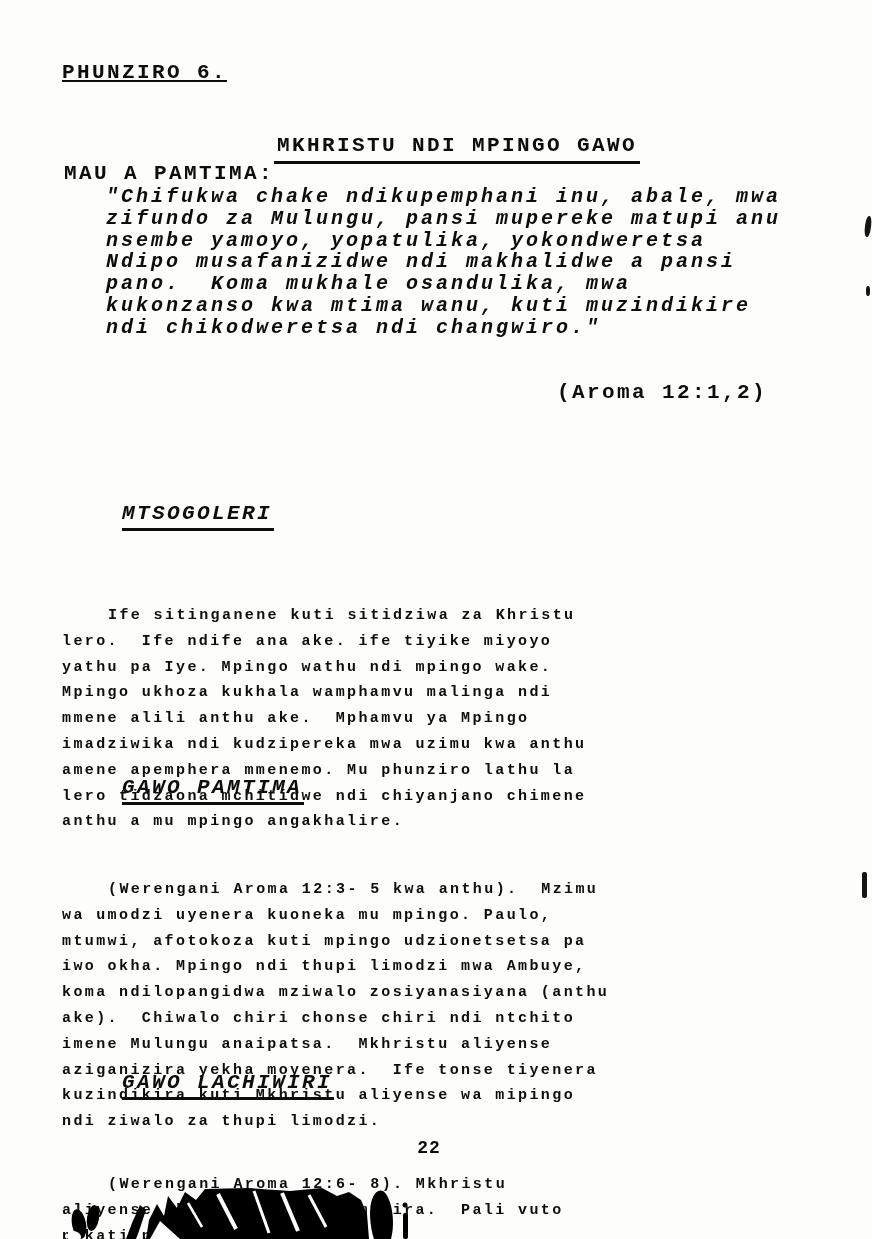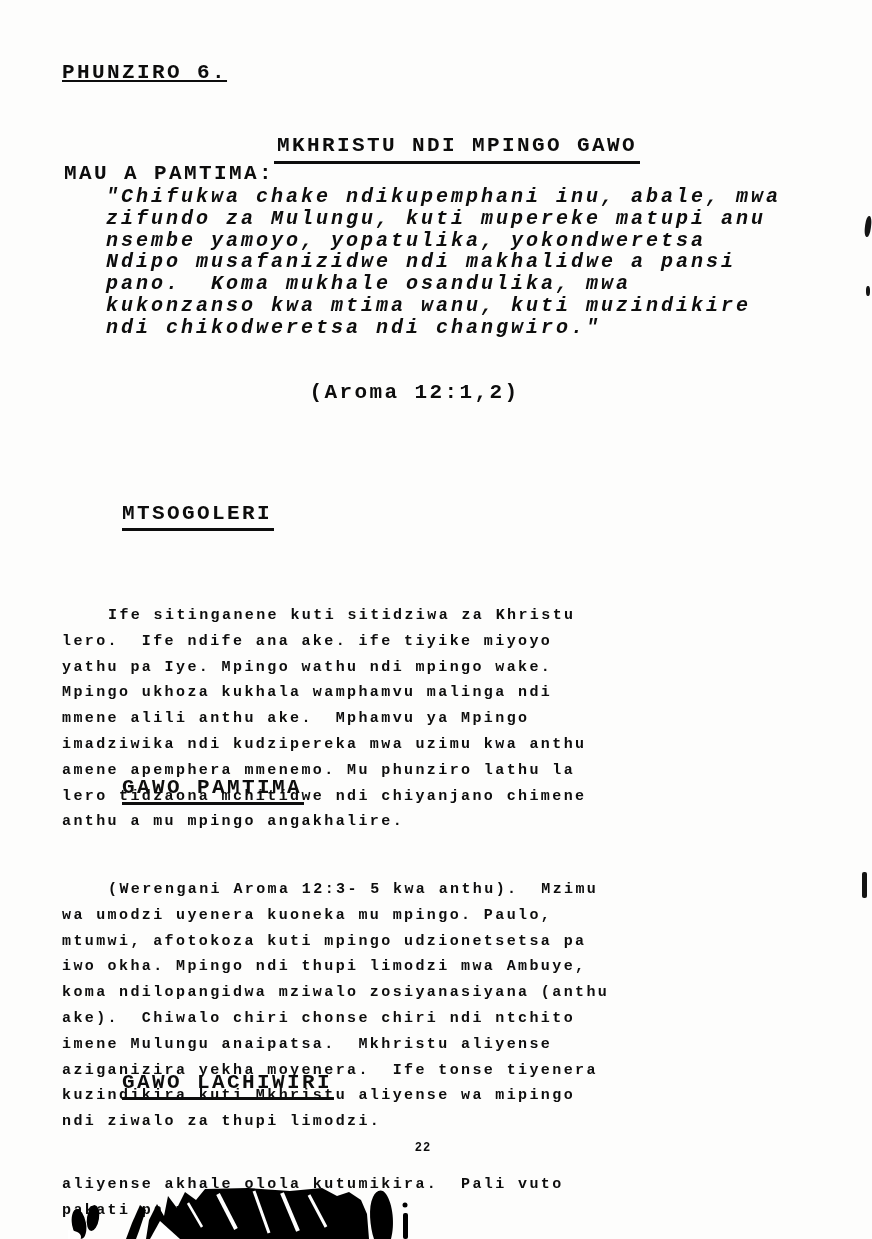--- a/index.html
+++ b/index.html
@@ -10,50 +10,50 @@
     font-weight:bold;
   }
   .abs{position:absolute;}
   .tw{font-size:21px;letter-spacing:2.4px;white-space:pre;}
   .lesson-label{top:60px;left:62px;line-height:26px;text-decoration:underline;}
   .title-row{top:110px;left:62px;width:760px;text-align:center;}
   .title-row .ul{display:inline-block;border-bottom:3px solid #0d0d0d;padding:0 3px 2px 3px;line-height:26px;}
   .mau-heading{top:161px;left:64px;line-height:26px;}
   .quote-block{top:186px;left:106px;font-style:italic;}
   .quote-block .line{font-size:20px;letter-spacing:3px;line-height:21.8px;white-space:pre;}
-  .reference{top:381px;left:62px;width:705px;text-align:center;line-height:24px;}
+  .reference{top:381px;left:62px;width:705px;text-align:right;line-height:24px;}
   .section{left:62px;width:775px;}
-  .section-heading{display:block;line-height:26px;margin:0;}
+  .section-heading{display:block;line-height:26px;margin:0;font-style:italic;}
   .section-heading .ul{display:inline-block;border-bottom:3px solid #0d0d0d;padding:0 2px 1px 0;}
   .section-body .line{line-height:25.8px;white-space:pre;font-size:15px;letter-spacing:2.4px;}
   .section-body .line.indent{padding-left:46px;}
   .sec-1{top:429px;}
   .sec-2{top:703px;}
   .sec-3{top:998px;}
-  .page-number{top:1139px;left:60px;width:726px;text-align:center;font-size:12px;letter-spacing:1px;line-height:18px;}
+  .page-number{top:1139px;left:66px;width:726px;text-align:center;font-size:18px;letter-spacing:1px;line-height:18px;}
   .ink-blot{top:1187px;left:68px;width:350px;height:52px;}
   .speck{background:#141414;border-radius:45%;}
   .speck-1{top:216px;left:865px;width:6px;height:21px;transform:rotate(7deg);}
   .speck-2{top:286px;left:866px;width:4px;height:10px;}
   .speck-3{top:872px;left:862px;width:5px;height:26px;border-radius:2px;}
 </style>
 </head>
 <body>
 
 <div class="abs tw lesson-label">PHUNZIRO 6.</div>
 
 <div class="abs tw title-row">
   <span class="ul">MKHRISTU NDI MPINGO GAWO</span>
 </div>
 
 <div class="abs tw mau-heading">MAU A PAMTIMA:</div>
 
 <div class="abs quote-block">
     <div class="line">"Chifukwa chake ndikupemphani inu, abale, mwa</div>
-    <div class="line">zifundo za Mulungu, kuti mupereke matupi anu</div>
+    <div class="line">zifundo za Mulungu, pansi mupereke matupi anu</div>
     <div class="line">nsembe yamoyo, yopatulika, yokondweretsa</div>
     <div class="line">Ndipo musafanizidwe ndi makhalidwe a pansi</div>
     <div class="line">pano.  Koma mukhale osandulika, mwa</div>
     <div class="line">kukonzanso kwa mtima wanu, kuti muzindikire</div>
     <div class="line">ndi chikodweretsa ndi changwiro."</div>
   </div>
 
 <div class="abs tw reference">(Aroma 12:1,2)</div>
 
 <div class="abs tw section sec-1">
@@ -67,21 +67,21 @@
   <div class="section-heading">
     <span class="ul">GAWO PAMTIMA</span>
   </div>
   <div class="section-body"><div class="line indent">(Werengani Aroma 12:3- 5 kwa anthu).  Mzimu</div><div class="line">wa umodzi uyenera kuoneka mu mpingo. Paulo,</div><div class="line">mtumwi, afotokoza kuti mpingo udzionetsetsa pa</div><div class="line">iwo okha. Mpingo ndi thupi limodzi mwa Ambuye,</div><div class="line">koma ndilopangidwa mziwalo zosiyanasiyana (anthu</div><div class="line">ake).  Chiwalo chiri chonse chiri ndi ntchito</div><div class="line">imene Mulungu anaipatsa.  Mkhristu aliyense</div><div class="line">aziganizira yekha moyenera.  Ife tonse tiyenera</div><div class="line">kuzindikira kuti Mkhristu aliyense wa mipingo</div><div class="line">ndi ziwalo za thupi limodzi.</div></div>
 </div>
 
 <div class="abs tw section sec-3">
   <div class="section-heading">
     <span class="ul">GAWO LACHIWIRI</span>
   </div>
-  <div class="section-body"><div class="line">aliyense akhale olola kutumikira.  Pali vuto</div><div class="line">pakati pa mipingo.</div></div>
+  <div class="section-body"><div class="line indent">(Werengani Aroma 12:6- 8). Mkhristu</div><div class="line">aliyense akhale olola kutumikira.  Pali vuto</div><div class="line">pakati pa mipingo.</div></div>
 </div>
 
 <div class="abs page-number">22</div>
 
 <svg class="abs ink-blot" viewBox="0 0 350 52" xmlns="http://www.w3.org/2000/svg">
   <g fill="#000">
     <ellipse cx="11" cy="37" rx="7" ry="15" transform="rotate(-10 11 37)"></ellipse>
     <ellipse cx="25" cy="31" rx="6" ry="13" transform="rotate(9 25 31)"></ellipse>
     <path d="M58,52 L64,36 L72,18 L78,23 L71,44 L68,52 Z"></path>
     <path d="M78,52 L81,33 L89,17 L96,29 L100,9 L109,21 L117,5 L128,13 L137,2 L180,1 L222,4 L254,1 L269,9 L281,5 L293,13 L299,27 L301,52 Z"></path>

